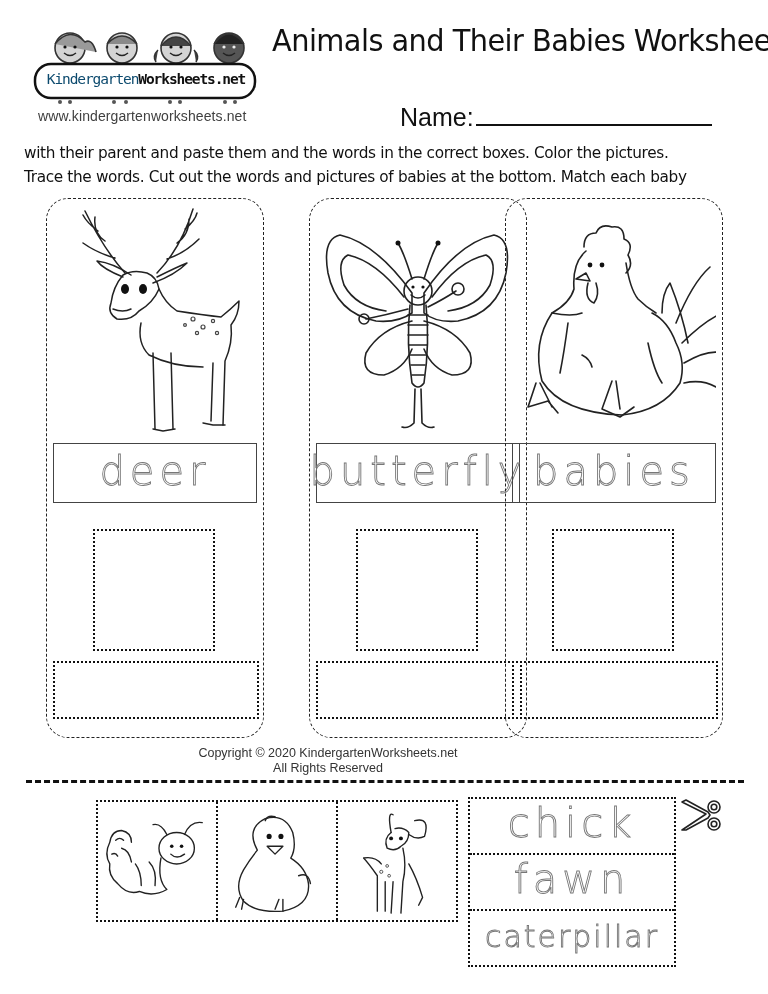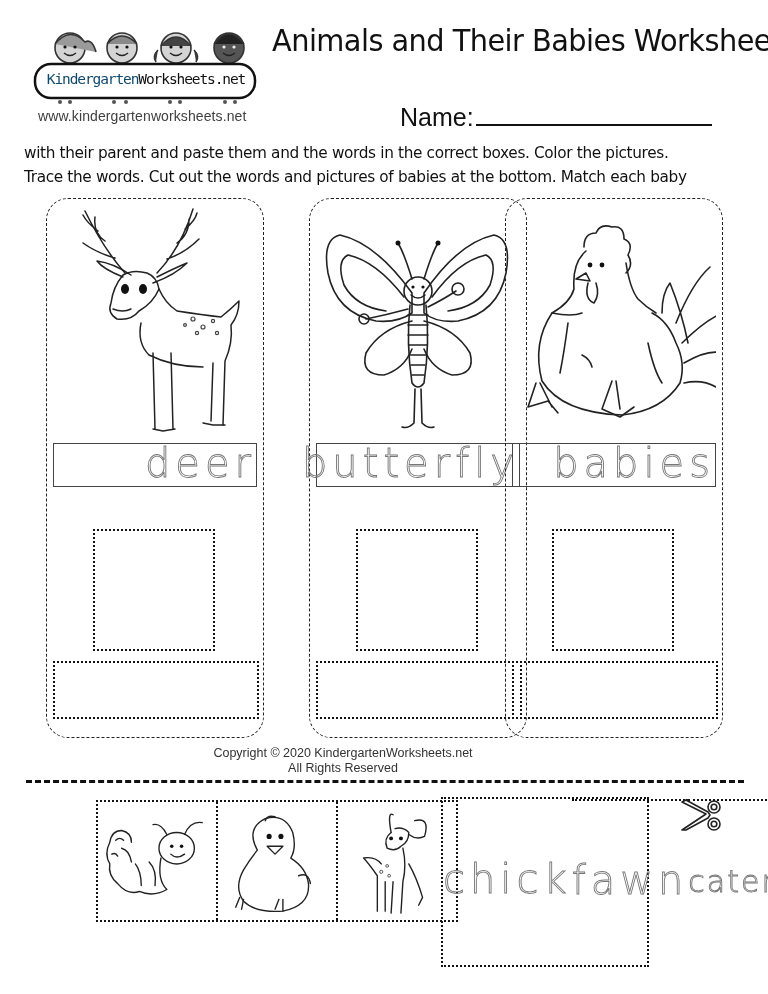--- a/index.html
+++ b/index.html
@@ -10,35 +10,35 @@
   .logo { left:30px; top:8px; width:230px; height:96px; }
   .url { left:38px; top:108px; font-family:"Liberation Sans", sans-serif; font-size:14px; color:#404040; letter-spacing:0.1px; }
   .title { left:272px; top:22px; font-family:"DejaVu Sans", sans-serif; font-size:31px; font-weight:normal; color:#111; letter-spacing:-0.6px; white-space:nowrap; transform:scaleX(0.93); transform-origin:left top; }
   .name { left:400px; top:100px; font-family:"Liberation Sans", sans-serif; font-size:25px; color:#111; white-space:nowrap; }
   .name .line { display:inline-block; width:236px; border-bottom:2px solid #111; height:24px; vertical-align:baseline; margin-left:2px; }
   .instructions { left:24px; top:141px; width:730px; font-family:"DejaVu Sans", sans-serif; font-size:15.3px; line-height:24px; color:#111; letter-spacing:-0.35px; white-space:nowrap; }
 
   
   .card { top:198px; height:540px; width:218px; border:1.6px dashed #222; border-radius:22px; box-sizing:border-box; }
   .card .pic { position:absolute; left:6px; top:4px; width:204px; height:238px; }
-  .trace-box { position:absolute; left:6px; top:244px; width:204px; height:44px; border:1.4px solid #444; box-sizing:border-box; display:flex; align-items:center; justify-content:flex-end; }
+  .trace-box { position:absolute; left:6px; top:244px; width:204px; height:60px; border:1.4px solid #444; box-sizing:border-box; display:flex; align-items:center; justify-content:center; }
   .trace-word { font-family:"DejaVu Sans", sans-serif; font-size:40px; font-weight:200; color:transparent; -webkit-text-stroke:0.9px #777; letter-spacing:5px; line-height:1; margin-top:-4px; }
   .paste-square { position:absolute; left:46px; top:330px; width:122px; height:122px; border:2.6px dotted #111; box-sizing:border-box; }
   .paste-word { position:absolute; left:6px; top:462px; width:206px; height:58px; border:2.6px dotted #111; box-sizing:border-box; }
 
-  .copyright { left:15px; top:746px; width:656px; text-align:center; font-family:"Liberation Sans", sans-serif; font-size:12.5px; line-height:15px; color:#333; }
+  .copyright { left:0; top:746px; width:656px; text-align:center; font-family:"Liberation Sans", sans-serif; font-size:12.5px; line-height:15px; color:#333; }
   .cutline { left:26px; top:780px; width:718px; height:0; border-top:3px dashed #111; }
 
   
   .baby-row { left:96px; top:800px; width:362px; height:122px; display:flex; border:2.6px dotted #111; box-sizing:border-box; }
   .baby-cell { flex:1; height:100%; box-sizing:border-box; position:relative; }
   .baby-cell + .baby-cell { border-left:2.6px dotted #111; }
   .baby-cell svg { position:absolute; left:0; top:0; width:100%; height:100%; }
 
-  .word-strips { left:441px; top:797px; width:208px; height:170px; border:2.6px dotted #111; box-sizing:border-box; display:flex; }
+  .word-strips { left:468px; top:797px; width:208px; height:170px; border:2.6px dotted #111; box-sizing:border-box; display:flex; flex-direction:column; }
   .strip { flex:1; display:flex; align-items:center; justify-content:center; box-sizing:border-box; }
   .strip + .strip { border-top:2.6px dotted #111; }
   .strip-word { font-family:"DejaVu Sans", sans-serif; font-size:40px; font-weight:200; color:transparent; -webkit-text-stroke:0.9px #777; letter-spacing:5px; line-height:1; margin-top:-6px; }
   .strip-word.small { font-size:30px; letter-spacing:2px; margin-top:-2px;text-align:right; }
 
   .scissors { left:680px; top:798px; width:44px; height:36px; }
 </style>
 </head>
 <body>
 
@@ -78,21 +78,21 @@
         <circle cx="40" cy="94" r="2"></circle>
         <circle cx="84" cy="94" r="2"></circle>
         <circle cx="96" cy="94" r="2"></circle>
         <circle cx="140" cy="94" r="2"></circle>
         <circle cx="150" cy="94" r="2"></circle>
         <circle cx="195" cy="94" r="2"></circle>
         <circle cx="205" cy="94" r="2"></circle>
       </g>
   </svg>
   <div style="position:absolute;left:10px;top:63px;width:212px;text-align:center;font-family:'DejaVu Sans Mono',monospace;font-size:14.5px;letter-spacing:-1.1px;white-space:nowrap;">
-    <span style="color:#0c4a6e;">Kindergarten</span><span style="color:#111;font-weight:normal;">Worksheets.net</span>
+    <span style="color:#0c4a6e;">Kindergarten</span><span style="color:#111;font-weight:bold;">Worksheets.net</span>
   </div>
 </div>
 <div class="abs url">www.kindergartenworksheets.net</div>
 <div class="abs title">Animals and Their Babies Worksheet</div>
 <div class="abs name">
   <span>Name:</span><span class="line"></span>
 </div>
 <div class="abs instructions">
   <div>with their parent and paste them and the words in the correct boxes. Color the pictures.</div>
   <div>Trace the words. Cut out the words and pictures of babies at the bottom. Match each baby</div>

